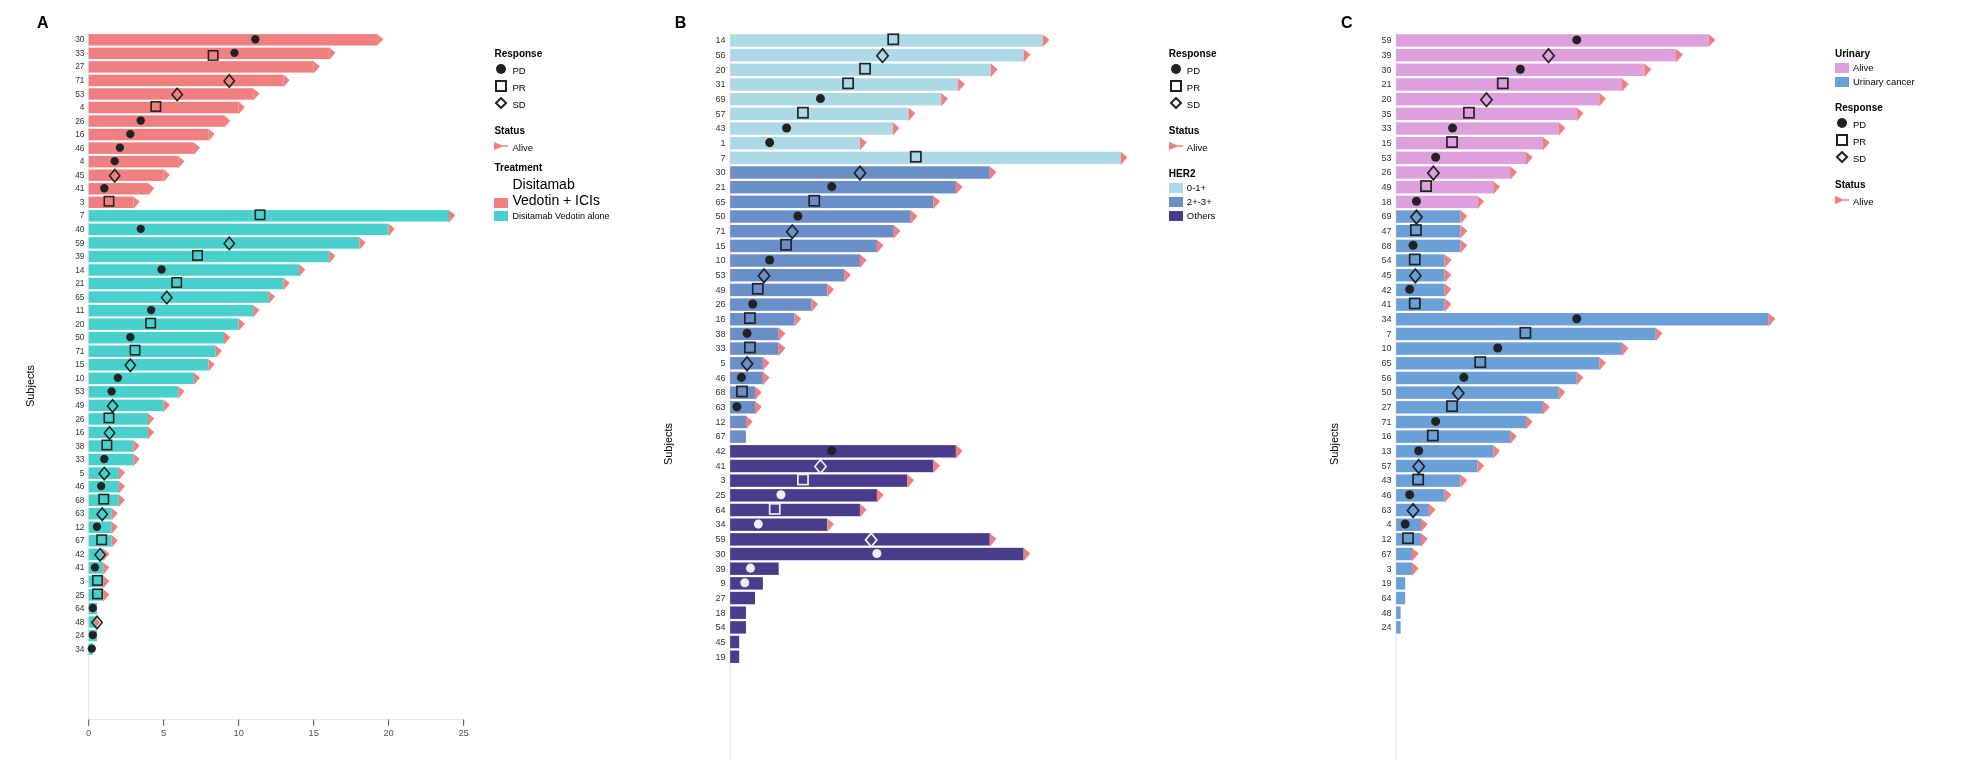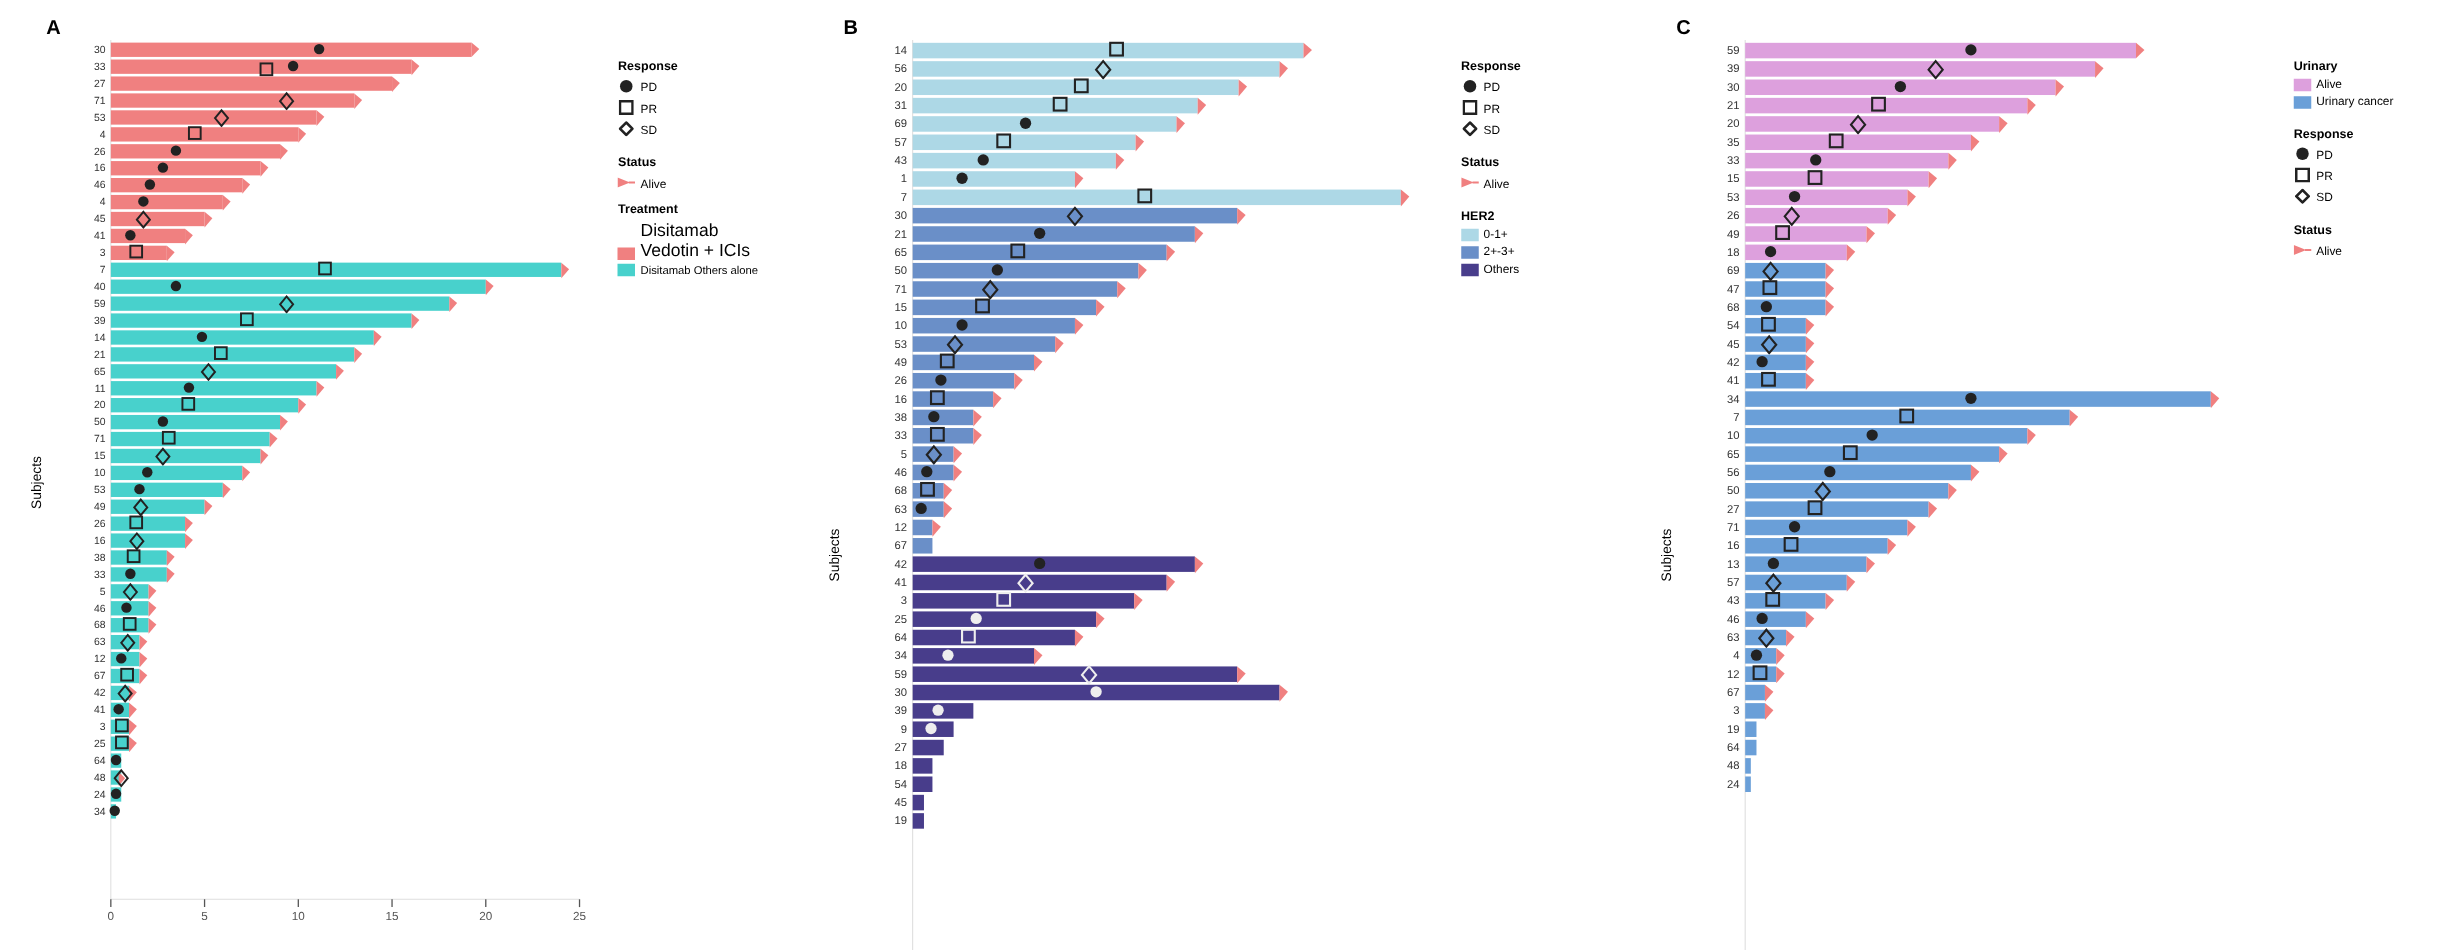--- a/index.html
+++ b/index.html
@@ -389,21 +389,21 @@
           </div>
         <span>Alive</span>
       </div>
       <div class="legend-section-title" style="margin-top:6px;">Treatment</div>
       <div class="legend-item">
         <div class="legend-color-box" style="background:#f08080;border:none;"></div>
         <span style="font-size:14px;">Disitamab Vedotin + ICIs</span>
       </div>
       <div class="legend-item">
         <div class="legend-color-box" style="background:#48d1cc;border:none;"></div>
-        <span style="font-size:9px;">Disitamab Others alone</span>
+        <span style="font-size:9px;">Disitamab Vedotin alone</span>
       </div>
     </div>
   </div>
 
   <div class="panel-divider"></div>
 
   <div class="panel" style="flex:1.15; margin-right:5px;">
     <div class="chart-wrapper" style="width:100%;">
       <div class="chart-inner" style="margin-left:42px; margin-top:22px; margin-bottom:30px; position:relative; flex:1;">
         <span class="panel-label" style="position:absolute;top:-18px;left:-10px;font-size:16px;font-weight:bold;">B</span>

